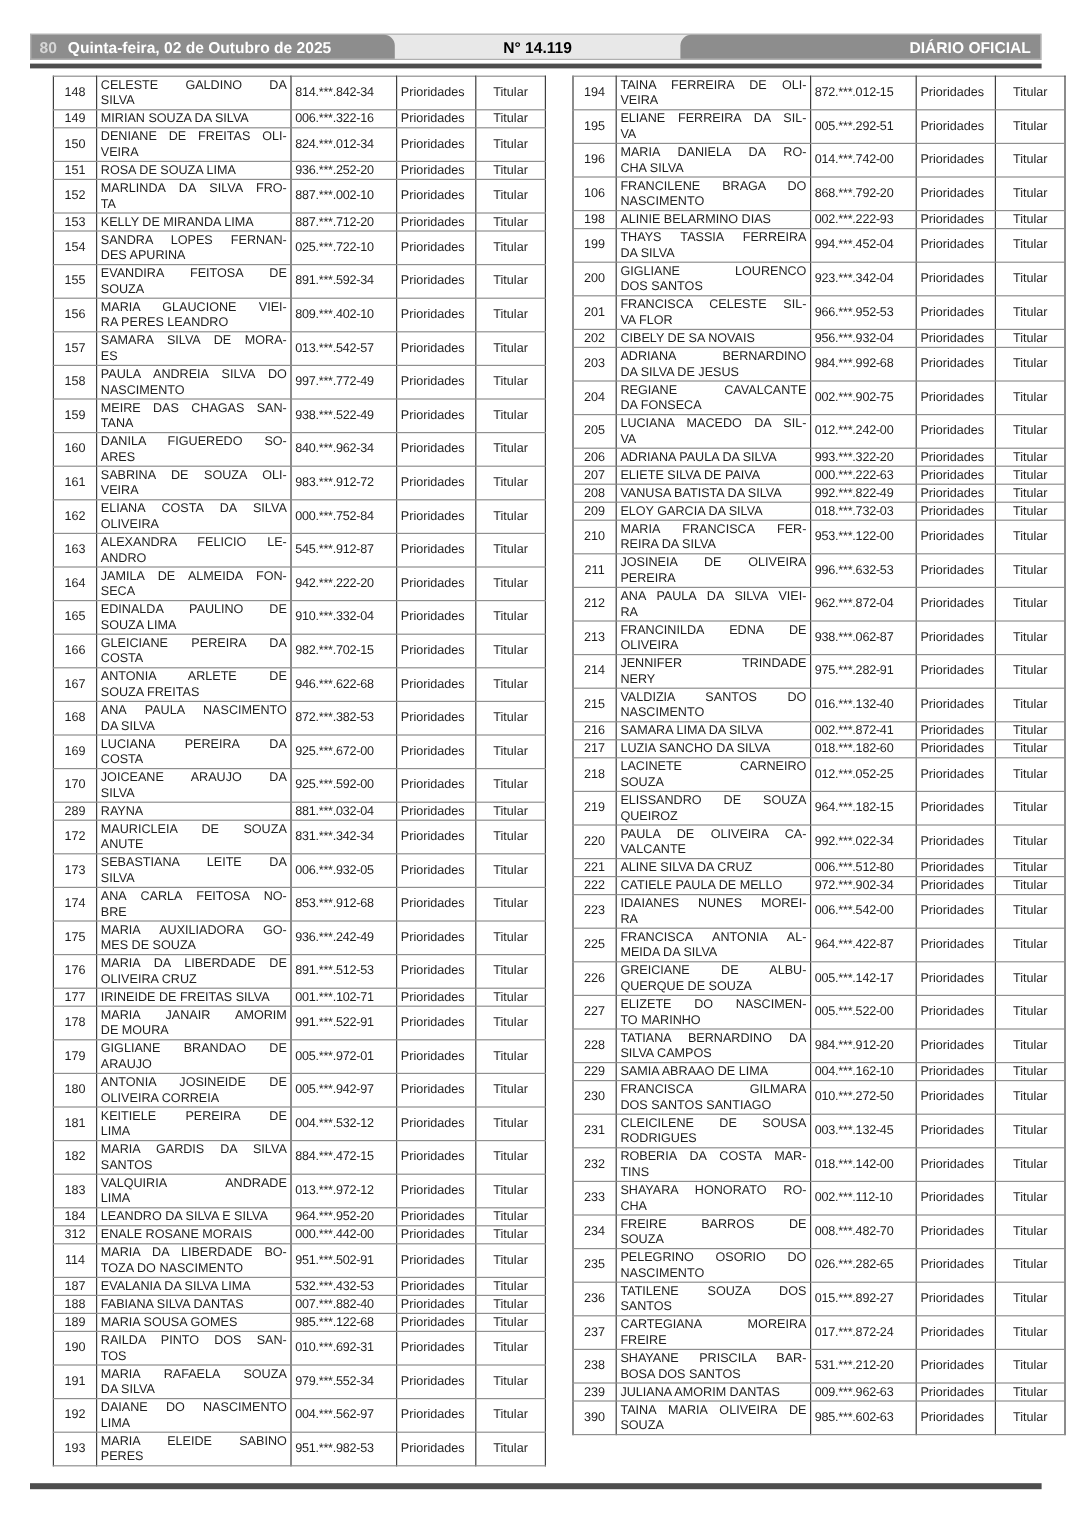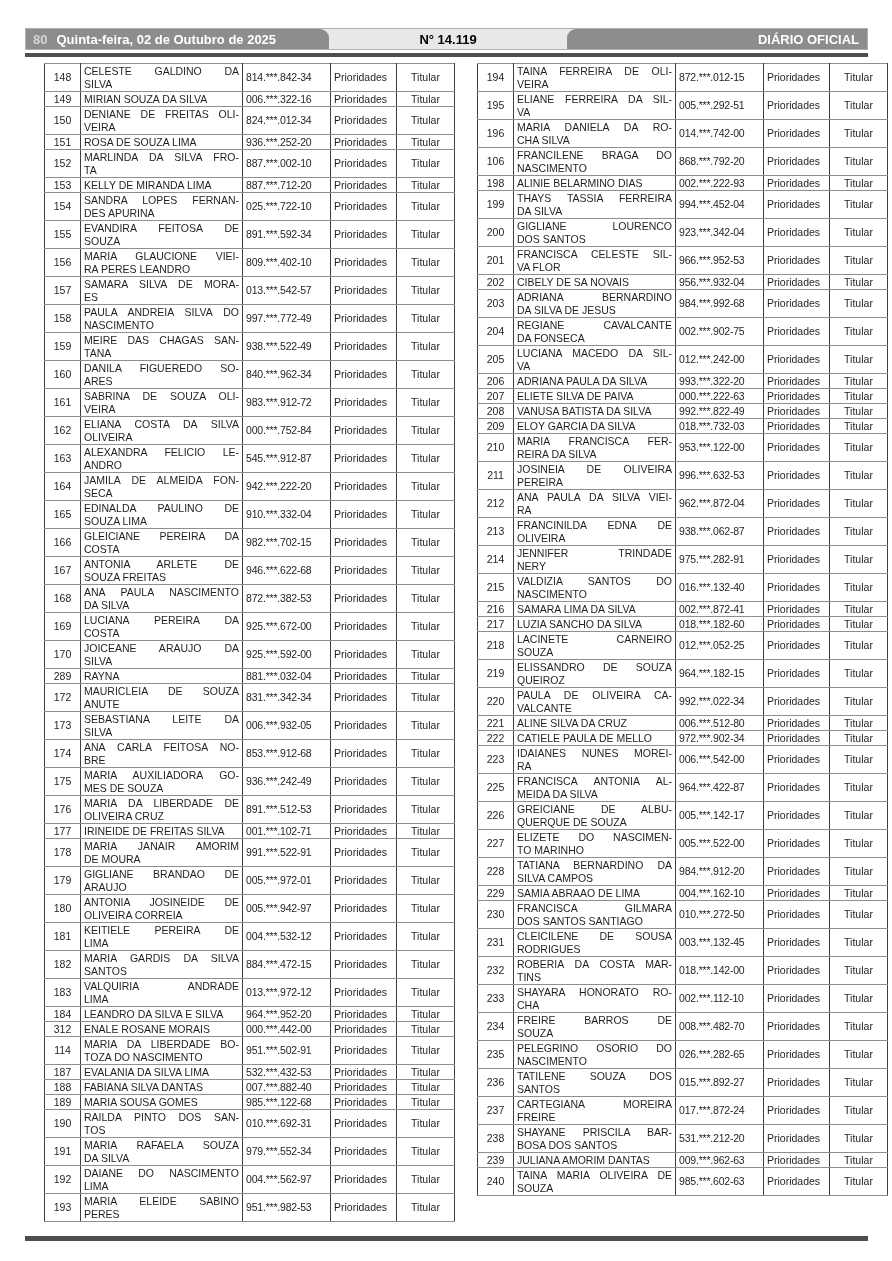--- a/index.html
+++ b/index.html
@@ -918,21 +918,21 @@
     <td class="c-hold">Titular</td>
   </tr>
           <tr>
     <td class="c-num">239</td>
     <td class="c-name">JULIANA AMORIM DANTAS</td>
     <td class="c-cpf">009.***.962-63</td>
     <td class="c-pri">Prioridades</td>
     <td class="c-hold">Titular</td>
   </tr>
           <tr>
-    <td class="c-num">240</td>
+    <td class="c-num">390</td>
     <td class="c-name">
               <span class="jline">TAINA MARIA OLIVEIRA DE</span>
               <span class="jline">SOUZA</span>
             </td>
     <td class="c-cpf">985.***.602-63</td>
     <td class="c-pri">Prioridades</td>
     <td class="c-hold">Titular</td>
   </tr>
         </tbody>
     </table>

